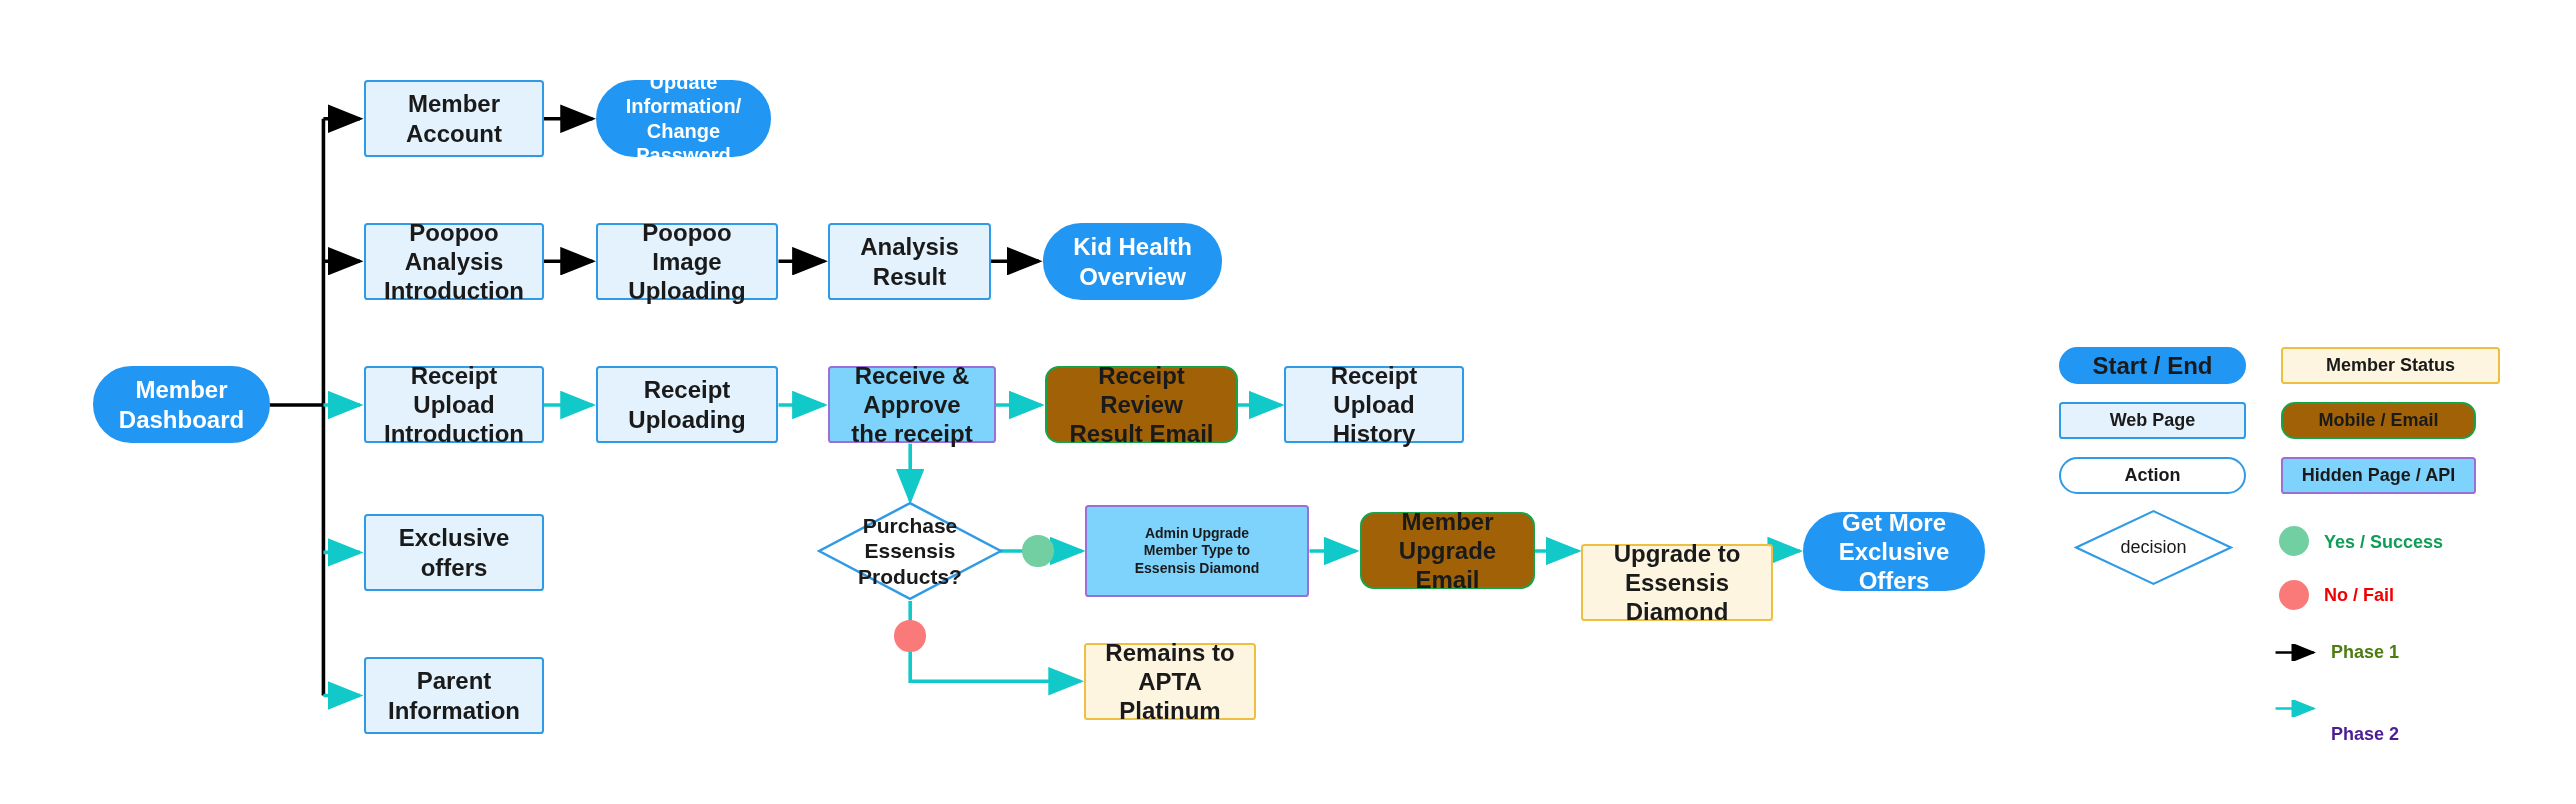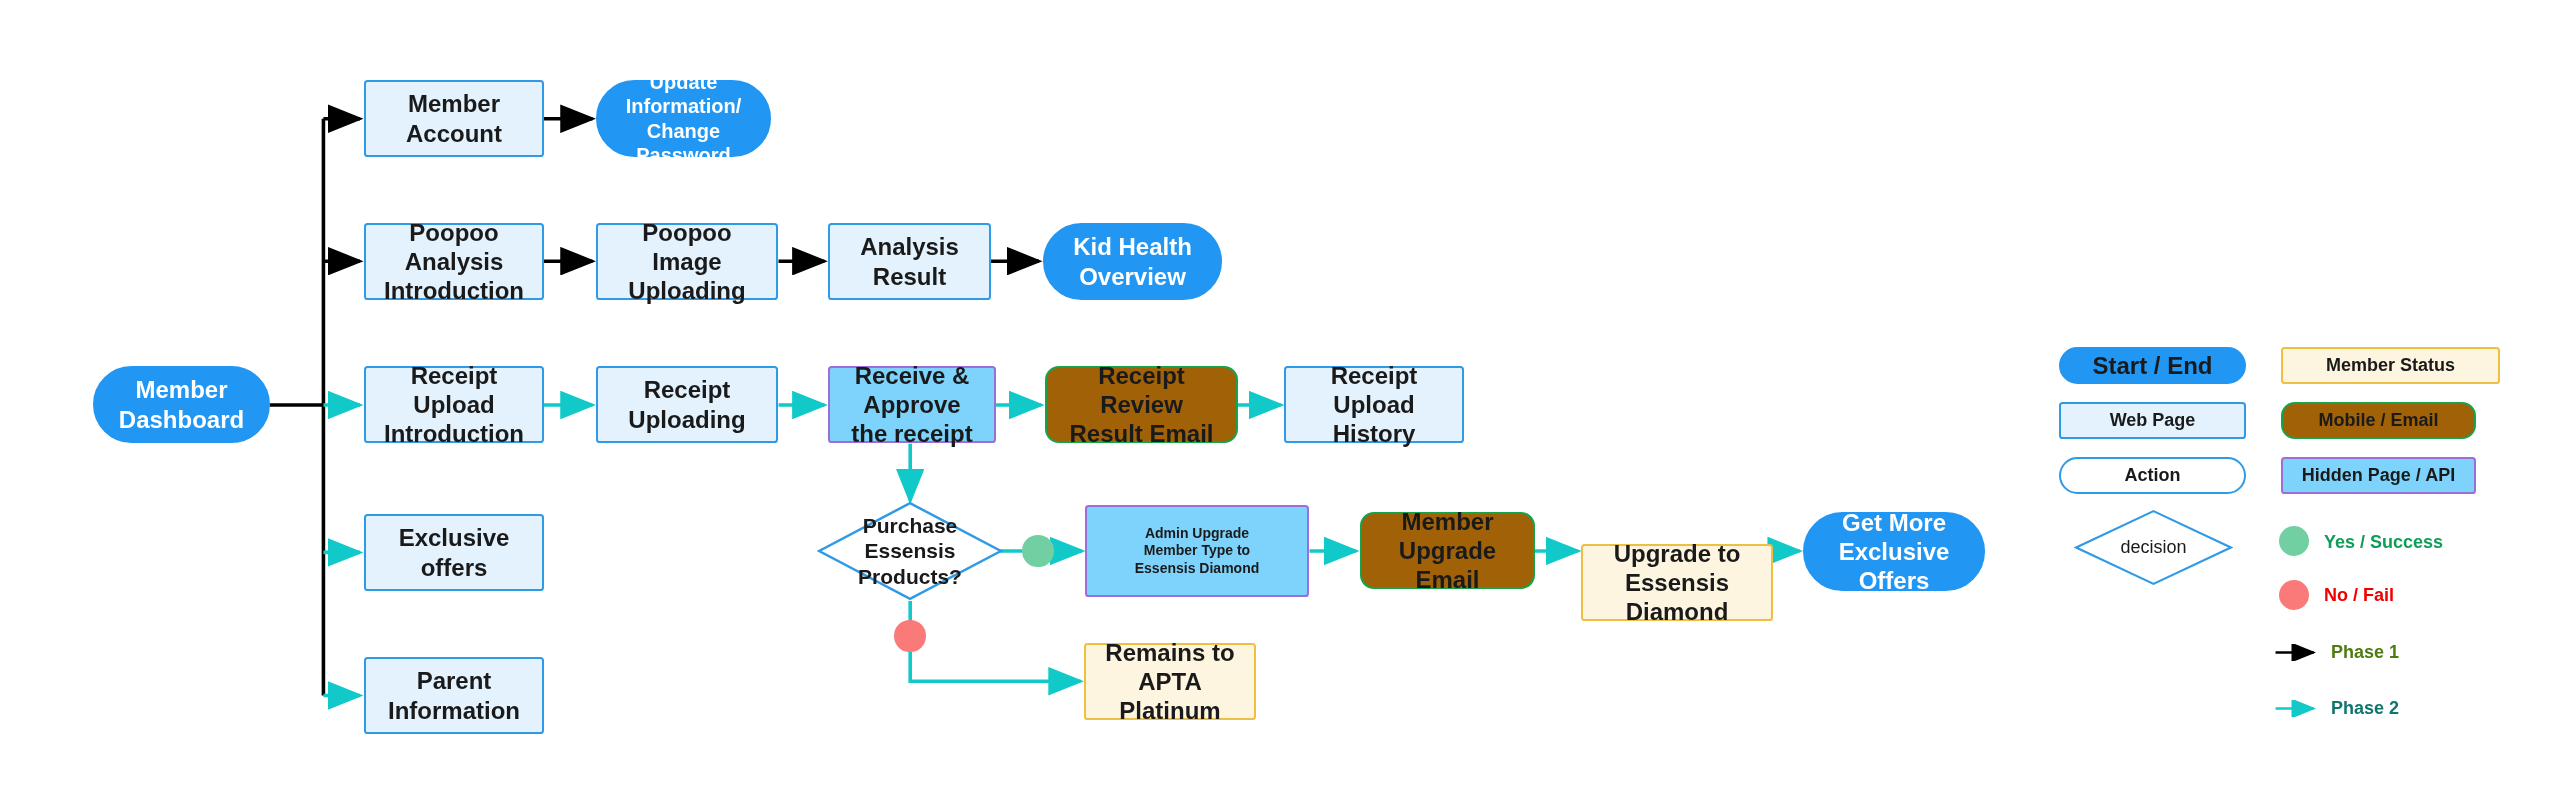--- a/index.html
+++ b/index.html
@@ -107,21 +107,21 @@
     position: absolute;
     font-size: 18px;
     font-weight: 700;
     white-space: nowrap;
   }
   .dot-green { background: #72cfa2; }
   .dot-red   { background: #fa7a7a; }
   .txt-green { color: #0f9d58; }
   .txt-red   { color: #f00000; }
   .txt-black { color: #4d7c0f; text-align: right; }
-  .txt-teal  { color: #0f766e; }
+  .txt-teal  { color: #4c1d95; margin-top: 26px; }
   
   .marker-dot {
     position: absolute;
     border-radius: 50%;
     z-index: 5;
   }
 </style>
 </head>
 <body>
 

